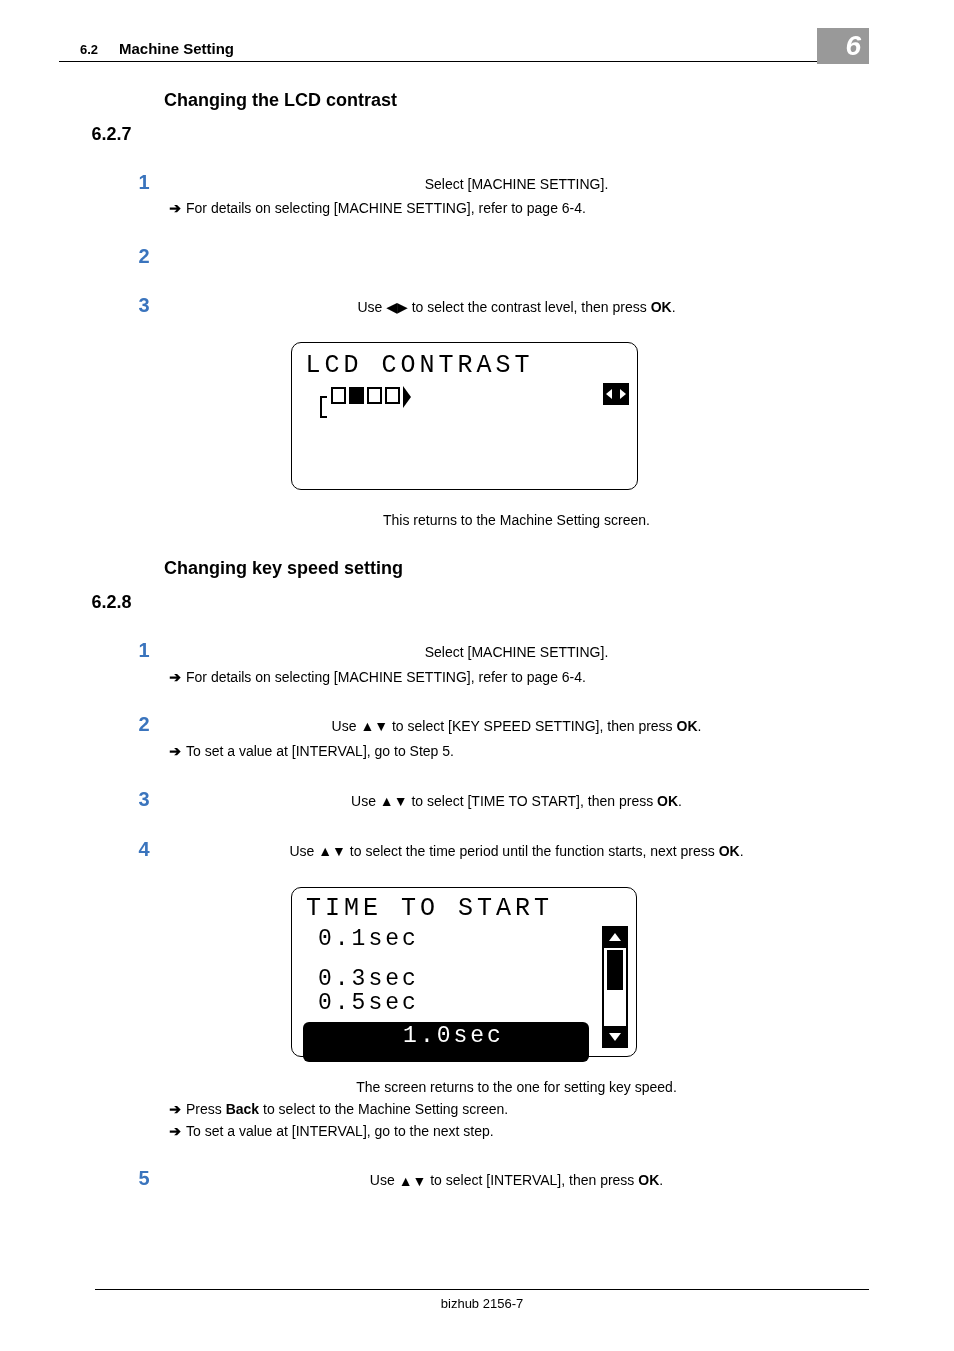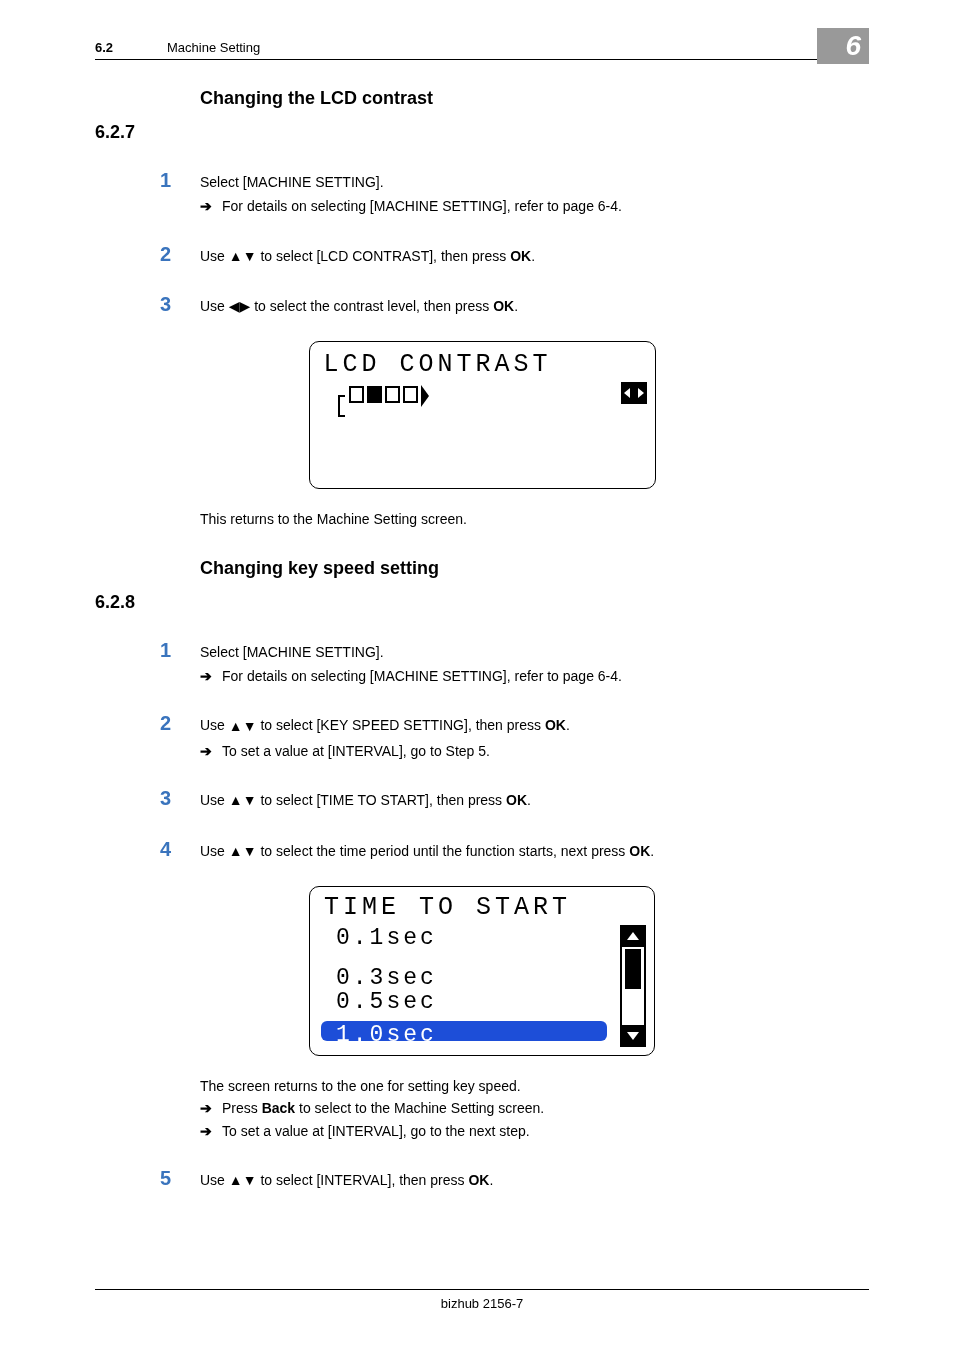--- a/index.html
+++ b/index.html
@@ -7,37 +7,37 @@
   body {
     width: 954px;
     height: 1351px;
     font-family: Arial, Helvetica, sans-serif;
     font-size: 14px;
     color: #000;
     position: relative;
     background: #fff;
   }
   .page {
-    padding: 40px 85px 0 95px;
+    padding: 40px 85px 0 59px;
+    text-align: center;
   }
   .header-line {
     border-bottom: 1px solid #000;
     display: flex;
     align-items: baseline;
     padding-bottom: 4px;
   }
   .header-num {
     font-weight: bold;
     font-size: 13px;
     width: 60px;
   }
   .header-title {
-    font-weight: normal;
-    font-size: 13px;
-    margin-left: 12px;
+    font-weight: bold;
+    font-size: 15px;
   }
   .chapter-badge {
     position: absolute;
     top: 28px;
     right: 85px;
     width: 52px;
     height: 36px;
     background: #999;
     display: flex;
     align-items: center;
@@ -220,22 +220,22 @@
     letter-spacing: 3px;
   }
   .o1 { top: 38px; }
   .o2 { top: 78px; }
   .o3 { top: 102px; }
   .lcd2-sel {
     position: absolute;
     top: 134px;
     left: 11px;
     right: 47px;
-    height: 20px;
-    background: #1d4ed8;
+    height: 40px;
+    background: #000000;
     border-radius: 6px;
     color: #fff;
     font-size: 23px;
     letter-spacing: 3px;
     padding-left: 15px;
     line-height: 28px;
   }
   .scroll {
     position: absolute;
     right: 8px;
@@ -301,23 +301,20 @@
     <div class="step-num"><span>1</span></div>
     <div class="step-body">Select [MACHINE SETTING].</div>
   </div>
   <div class="sub-row">
     <div class="arrow">➔</div>
     <div>For details on selecting [MACHINE SETTING], refer to page 6-4.</div>
   </div>
 
   <div class="step-row spaced">
     <div class="step-num"><span>2</span></div>
-    <div class="step-body">
-      <span>Use </span><span class="tri">▲▼</span><span> to select [LCD CONTRAST], then press </span><span class="bold">OK</span><span>.</span>
-    </div>
   </div>
 
   <div class="step-row spaced">
     <div class="step-num"><span>3</span></div>
     <div class="step-body">
       <span>Use </span><span class="tri">◀▶</span><span> to select the contrast level, then press </span><span class="bold">OK</span><span>.</span>
     </div>
   </div>
 
   <div class="lcd-wrap">

